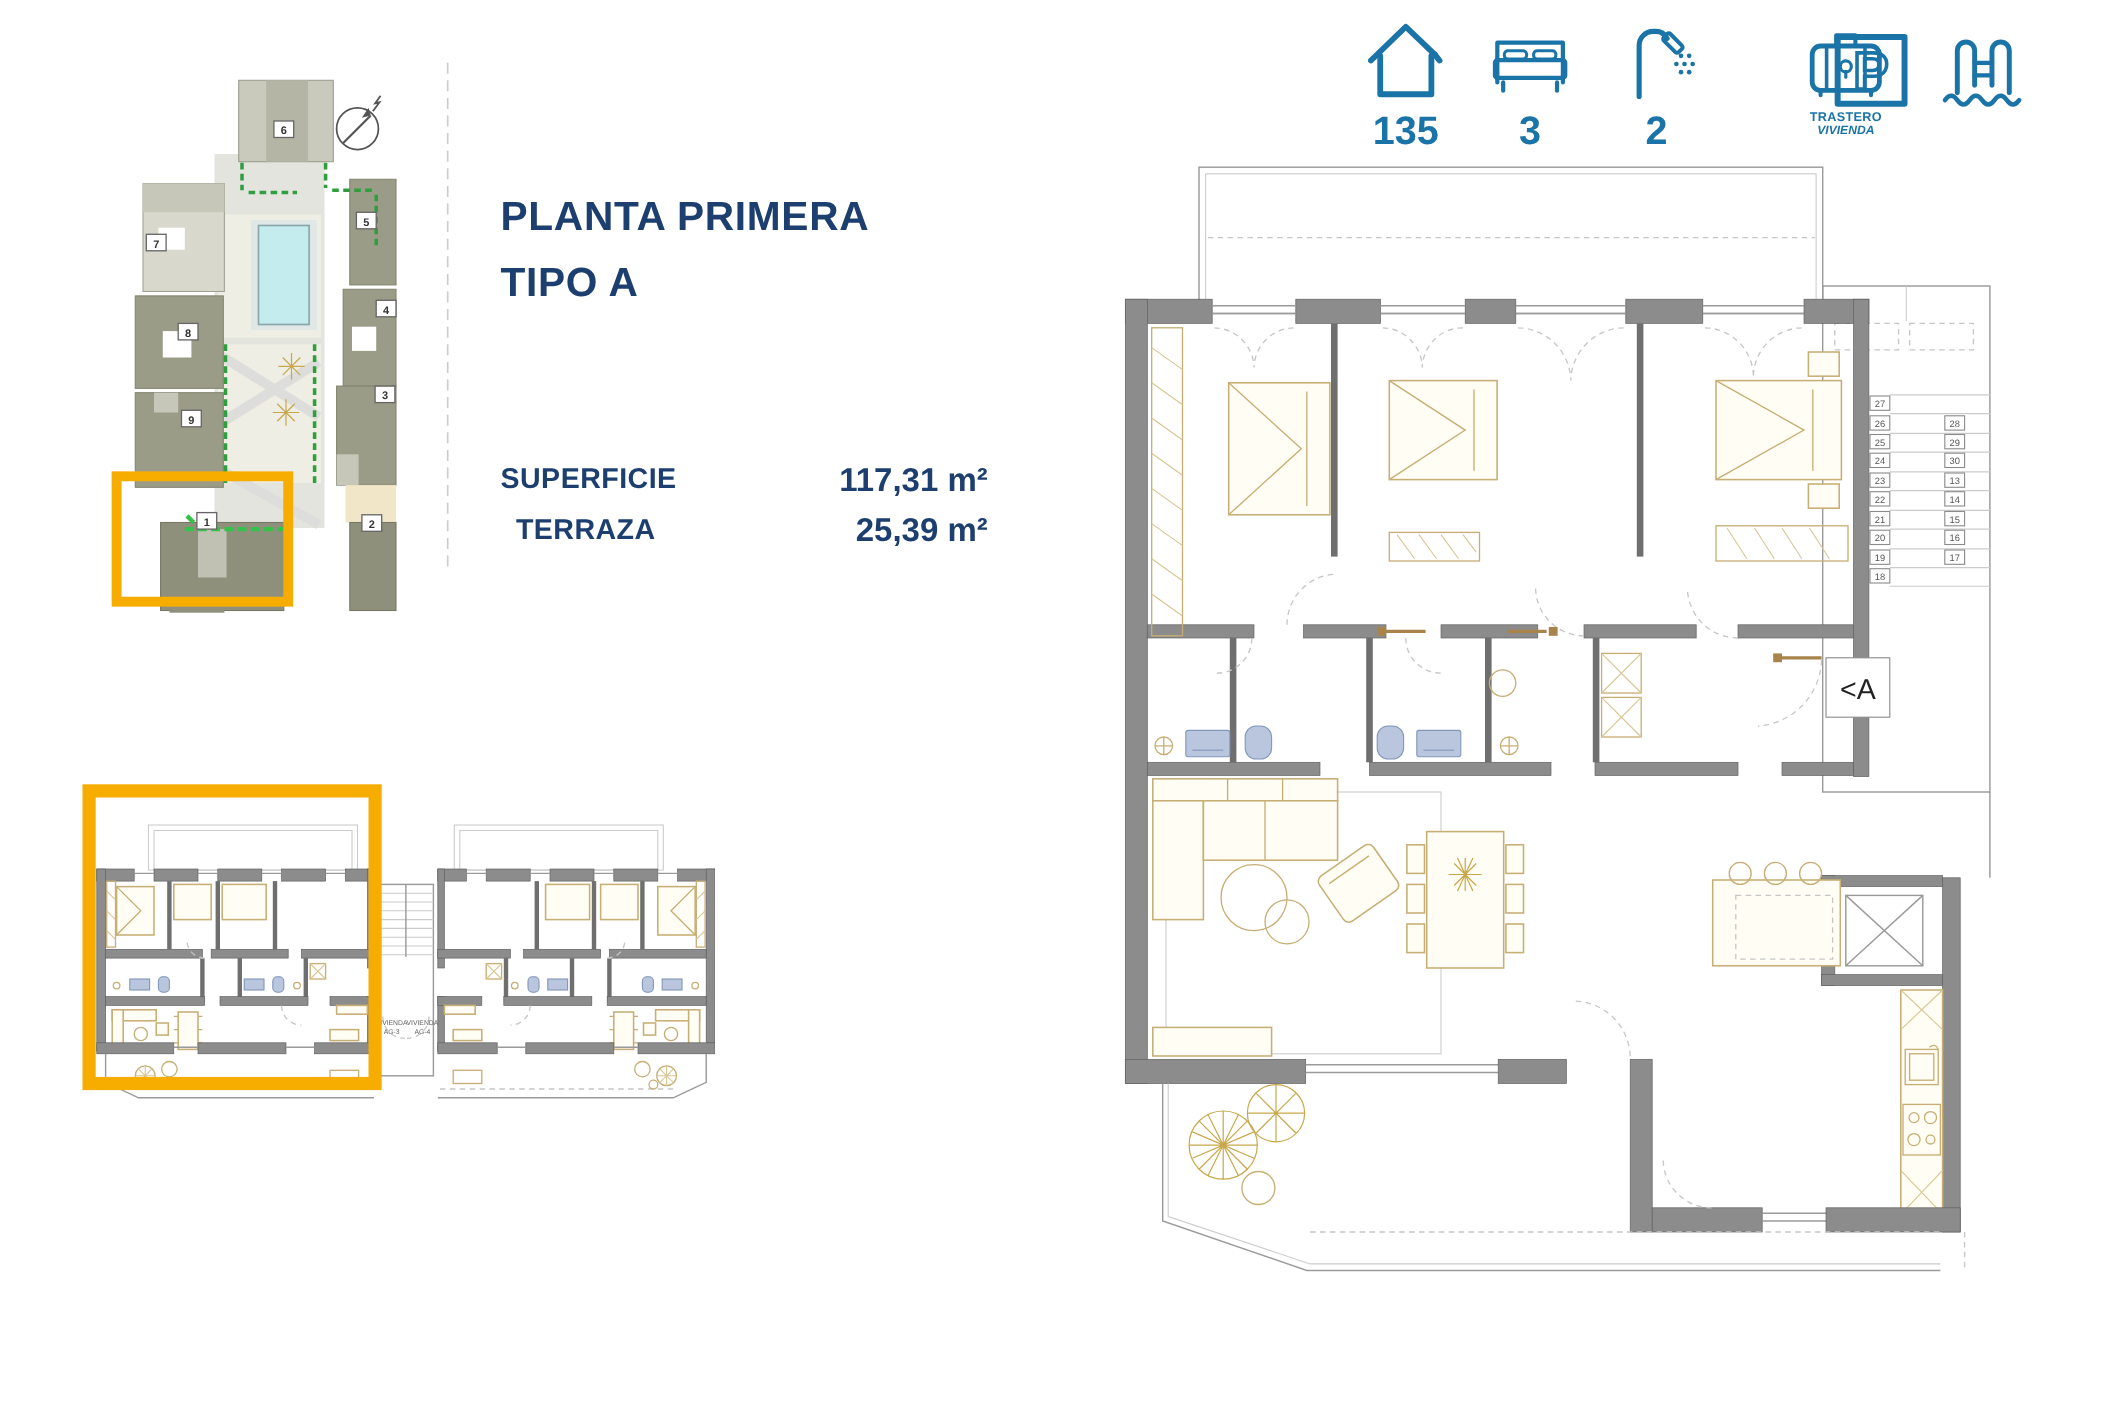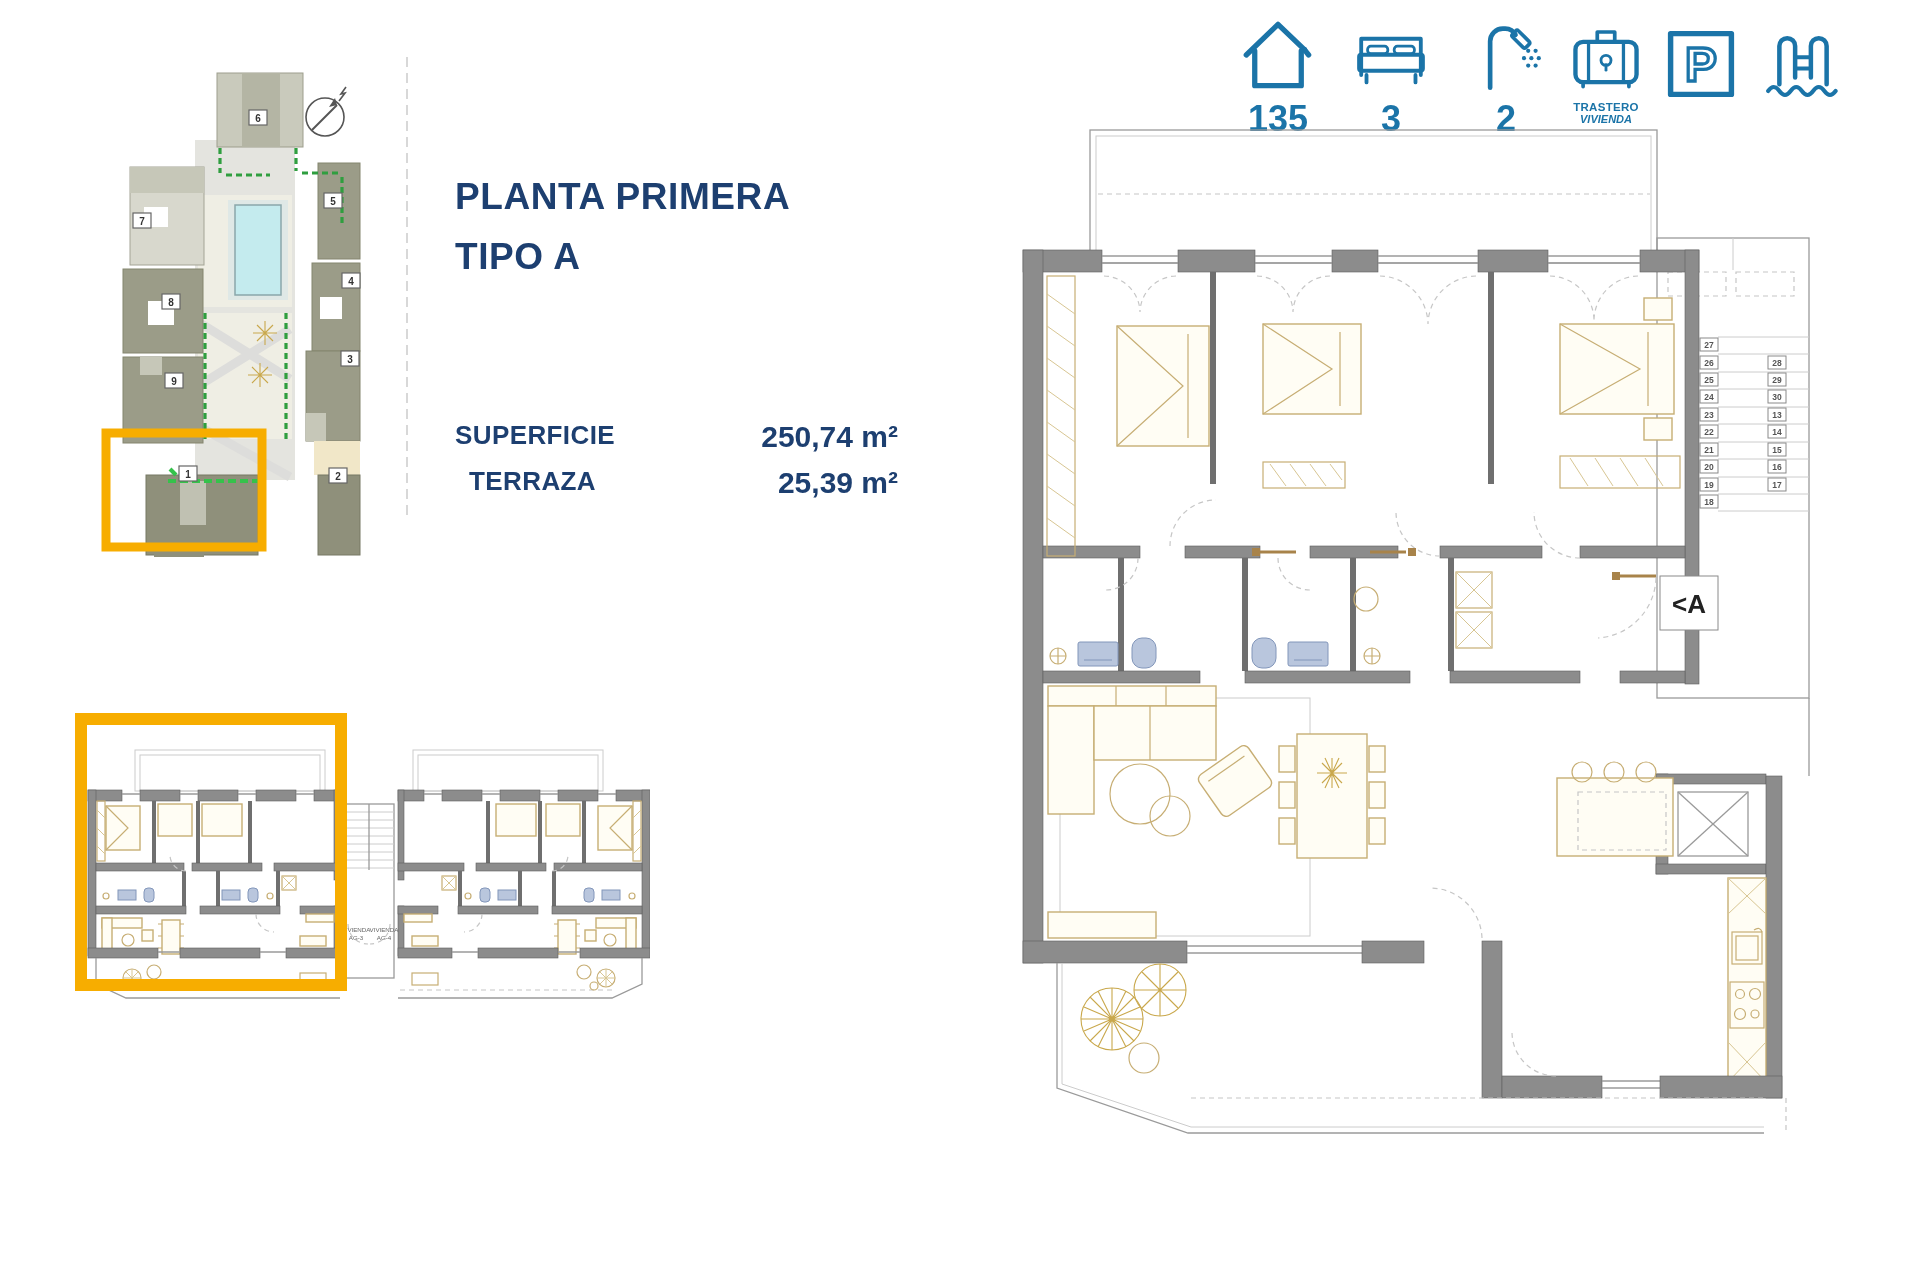--- a/index.html
+++ b/index.html
@@ -72,21 +72,21 @@
       <circle cx="52" cy="38" r="2"></circle>
         <circle cx="59" cy="38" r="2"></circle>
         <circle cx="66" cy="38" r="2"></circle>
       <circle cx="56" cy="45" r="2"></circle>
         <circle cx="63" cy="45" r="2"></circle>
     </g>
   </svg>
   <div class="amenity-num">2</div>
 </div>
 
-<div class="abs amenity" style="left:1558px;top:20px;width:96px;">
+<div class="abs amenity" style="left:1630px;top:20px;width:96px;">
   <svg width="78" height="72" viewBox="0 0 70 66">
     <path class="icon-stroke" stroke-width="3.4" d="M27,20 V11 h16 v9"></path>
     <rect class="icon-stroke" stroke-width="4" x="7" y="20" width="56" height="37" rx="7"></rect>
     <path class="icon-stroke" stroke-width="3" d="M19,20 V57 M51,20 V57"></path>
     <circle class="icon-stroke" stroke-width="2.6" cx="35" cy="37" r="4.6"></circle>
     <path class="icon-stroke" stroke-width="2.6" d="M35,41 v5"></path>
     <path class="icon-stroke" stroke-width="3.4" d="M14,57 v4 M56,57 v4"></path>
   </svg>
   <div class="trastero-l1">TRASTERO</div>
   <div class="trastero-l2">VIVIENDA</div>
@@ -104,21 +104,21 @@
     <path class="icon-stroke" stroke-width="4" d="M14,50 V16 a7,7 0 0 1 14,0 V44 M42,44 V16 a7,7 0 0 1 14,0 V50"></path>
     <path class="icon-stroke" stroke-width="3.4" d="M28,26 h14 M28,36 h14"></path>
     <path class="icon-stroke" stroke-width="3.6" d="M4,56 q5,-7 10,0 t10,0 t10,0 t10,0 t10,0 t10,0"></path>
   </svg>
 </div>
 
 <div class="abs title" style="left:455px;top:176px;">PLANTA PRIMERA</div>
 <div class="abs title" style="left:455px;top:236px;">TIPO A</div>
 
 <div class="abs spec-label" style="left:455px;top:420px;">SUPERFICIE</div>
-<div class="abs spec-value" style="left:640px;top:420px;width:258px;">250,74 m²</div>
+<div class="abs spec-value" style="left:640px;top:420px;width:258px;">117,31 m²</div>
 <div class="abs spec-label" style="left:469px;top:466px;">TERRAZA</div>
 <div class="abs spec-value" style="left:640px;top:466px;width:258px;">25,39 m²</div>
 
 <div class="abs" style="left:90px;top:45px;">
 <svg width="330" height="545" viewBox="0 0 330 545">
   <line x1="317" y1="12" x2="317" y2="470" stroke="#cccccc" stroke-width="1.5" stroke-dasharray="10 6"></line>
 
   <rect x="105" y="95" width="100" height="340" fill="#e4e4df"></rect>
   <rect x="108" y="150" width="94" height="112" fill="#efeee4"></rect>
   <rect x="108" y="268" width="94" height="126" fill="#efeee4"></rect>
@@ -295,21 +295,21 @@
   </g>
   <text class="tinytxt" x="296" y="344" text-anchor="middle">VIVIENDA</text>
   <text class="tinytxt" x="296" y="352" text-anchor="middle">AG-3</text>
   <text class="tinytxt" x="324" y="344" text-anchor="middle">VIVIENDA</text>
   <text class="tinytxt" x="324" y="352" text-anchor="middle">AG-4</text>
 </svg>
 </div>
 
 <div class="abs orange-box" style="left:75px;top:713px;width:272px;height:278px;"></div>
 
-<div class="abs" style="left:1020px;top:126px;font-weight:bold;">
+<div class="abs" style="left:1020px;top:148px;">
 <svg width="795" height="1015" viewBox="0 0 795 1015">
 
   <rect class="thin" x="70" y="4" width="567" height="133"></rect>
   <rect class="thin2" x="76" y="10" width="555" height="127"></rect>
   <line class="dash" x1="78" y1="68" x2="630" y2="68"></line>
 
   <rect class="thin" x="637" y="112" width="152" height="460"></rect>
   <rect class="dash" x="648" y="146" width="58" height="24"></rect>
   <rect class="dash" x="716" y="146" width="58" height="24"></rect>
   <line class="thin2" x1="713" y1="112" x2="713" y2="144"></line>

